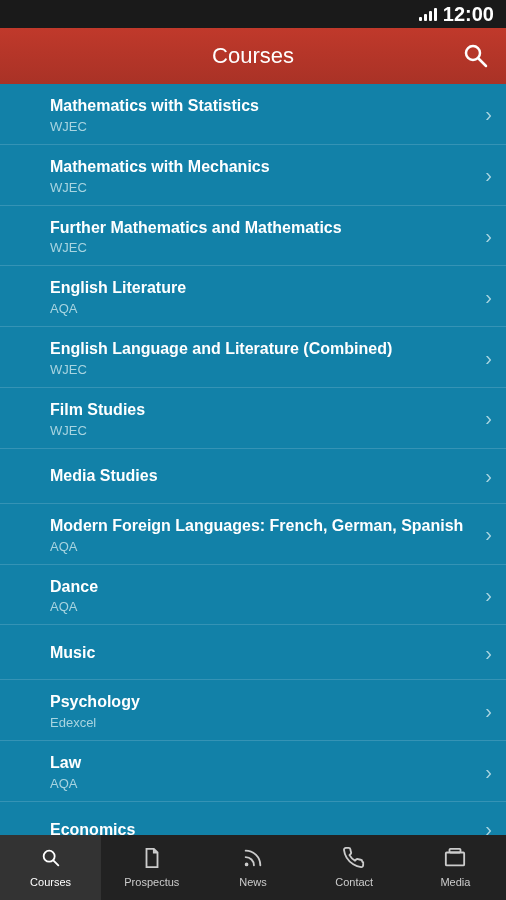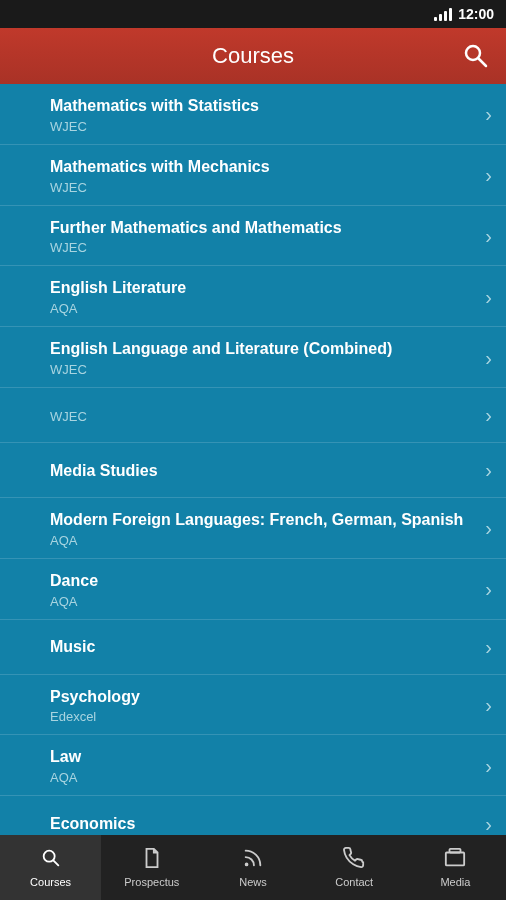--- a/index.html
+++ b/index.html
@@ -28,21 +28,21 @@
       gap: 2px;
       height: 14px;
     }
     .signal-bar {
       background: white;
       width: 3px;
       border-radius: 1px;
     }
     .status-bar-time {
       color: white;
-      font-size: 14px;
+      font-size: 20px;
       font-weight: bold;
     }
 
     
     .header {
       background: linear-gradient(to bottom, #c0392b, #a93226);
       height: 56px;
       display: flex;
       align-items: center;
       justify-content: center;
@@ -217,20 +217,21 @@
     </div>
     <div class="course-item">
       <div class="course-info">
         <div class="course-name">English Language and Literature (Combined)</div>
         <div class="course-board">WJEC</div>
       </div>
       <span class="chevron-icon">›</span>
     </div>
     <div class="course-item">
       <div class="course-info">
+        <div class="course-name">Film Studies</div>
         <div class="course-board">WJEC</div>
       </div>
       <span class="chevron-icon">›</span>
     </div>
     <div class="course-item">
       <div class="course-info">
         <div class="course-name">Media Studies</div>
       </div>
       <span class="chevron-icon">›</span>
     </div>

